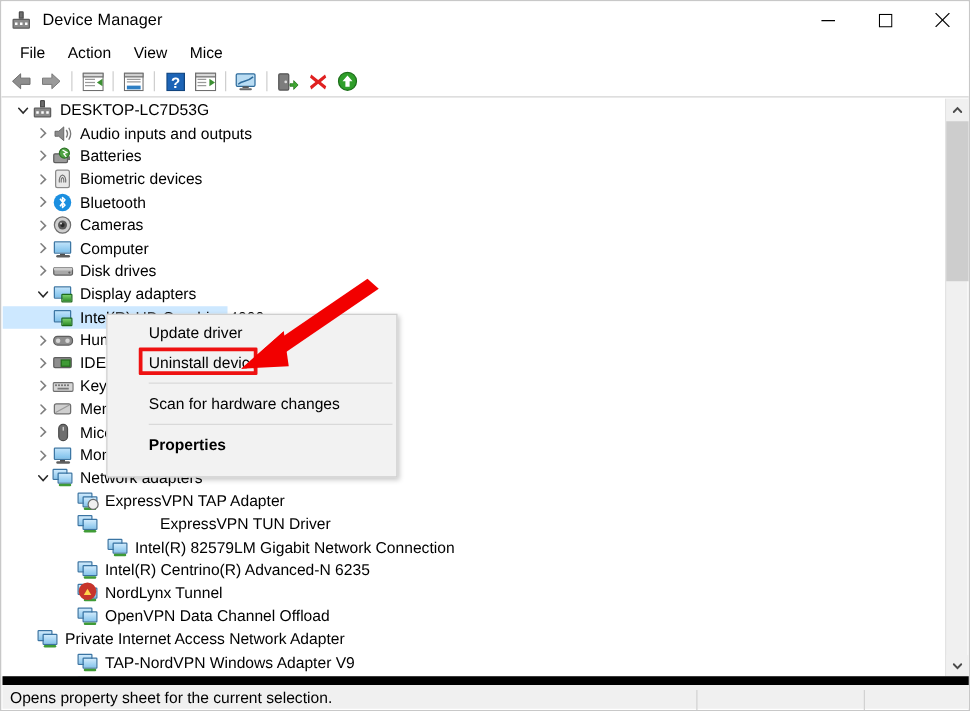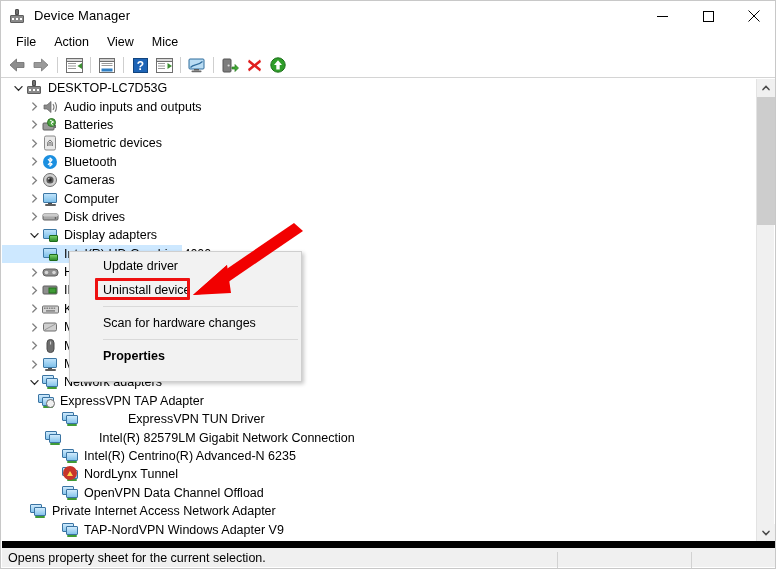--- a/index.html
+++ b/index.html
@@ -205,21 +205,21 @@
     font-size: 12.5px; color: #000000;
     padding-left: 6px; line-height: 26px;
   }
   .sb-div {
     position: absolute; top: 4px;
     width: 1px; height: 18px; background: #d2d2d2;
   }
 
   
   .ctxmenu {
-    position: absolute; left: 68px; top: 250px;
+    position: absolute; left: 84px; top: 250px;
     width: 233px; height: 131px;
     background: #f2f2f2;
     border: 1px solid #cfcfcf;
     box-shadow: 2px 2px 4px rgba(0,0,0,0.22);
     padding: 2px 0;
   }
   .ctx-item {
     height: 24px; line-height: 24px;
     padding-left: 33px;
     font-size: 12.5px; color: #000000;
@@ -634,40 +634,40 @@
           </svg>
       </div>
       <div class="ico">
         <div class="nic"></div>
           <div class="nic2"></div>
           <div class="nic-base"></div>
       </div>
       <div class="lbl">Network adapters</div>
     </div>
 
-    <div class="row" style="padding-left:36px;">
+    <div class="row" style="padding-left:60px;">
       <div class="ico">
         <div class="nic"></div>
           <div class="nic2"></div>
           <div class="nic-base"></div>
           <div class="dl-badge"></div>
       </div>
       <div class="lbl">ExpressVPN TAP Adapter</div>
     </div>
 
     <div class="row" style="padding-left:60px;gap:44px;">
       <div class="ico">
         <div class="nic"></div>
           <div class="nic2"></div>
           <div class="nic-base"></div>
       </div>
       <div class="lbl">ExpressVPN TUN Driver</div>
     </div>
 
-    <div class="row" style="padding-left:43px;gap:32px;">
+    <div class="row" style="padding-left:84px;">
       <div class="ico">
         <div class="nic"></div>
           <div class="nic2"></div>
           <div class="nic-base"></div>
       </div>
       <div class="lbl">Intel(R) 82579LM Gigabit Network Connection</div>
     </div>
 
     <div class="row" style="padding-left:60px;">
       <div class="ico">

